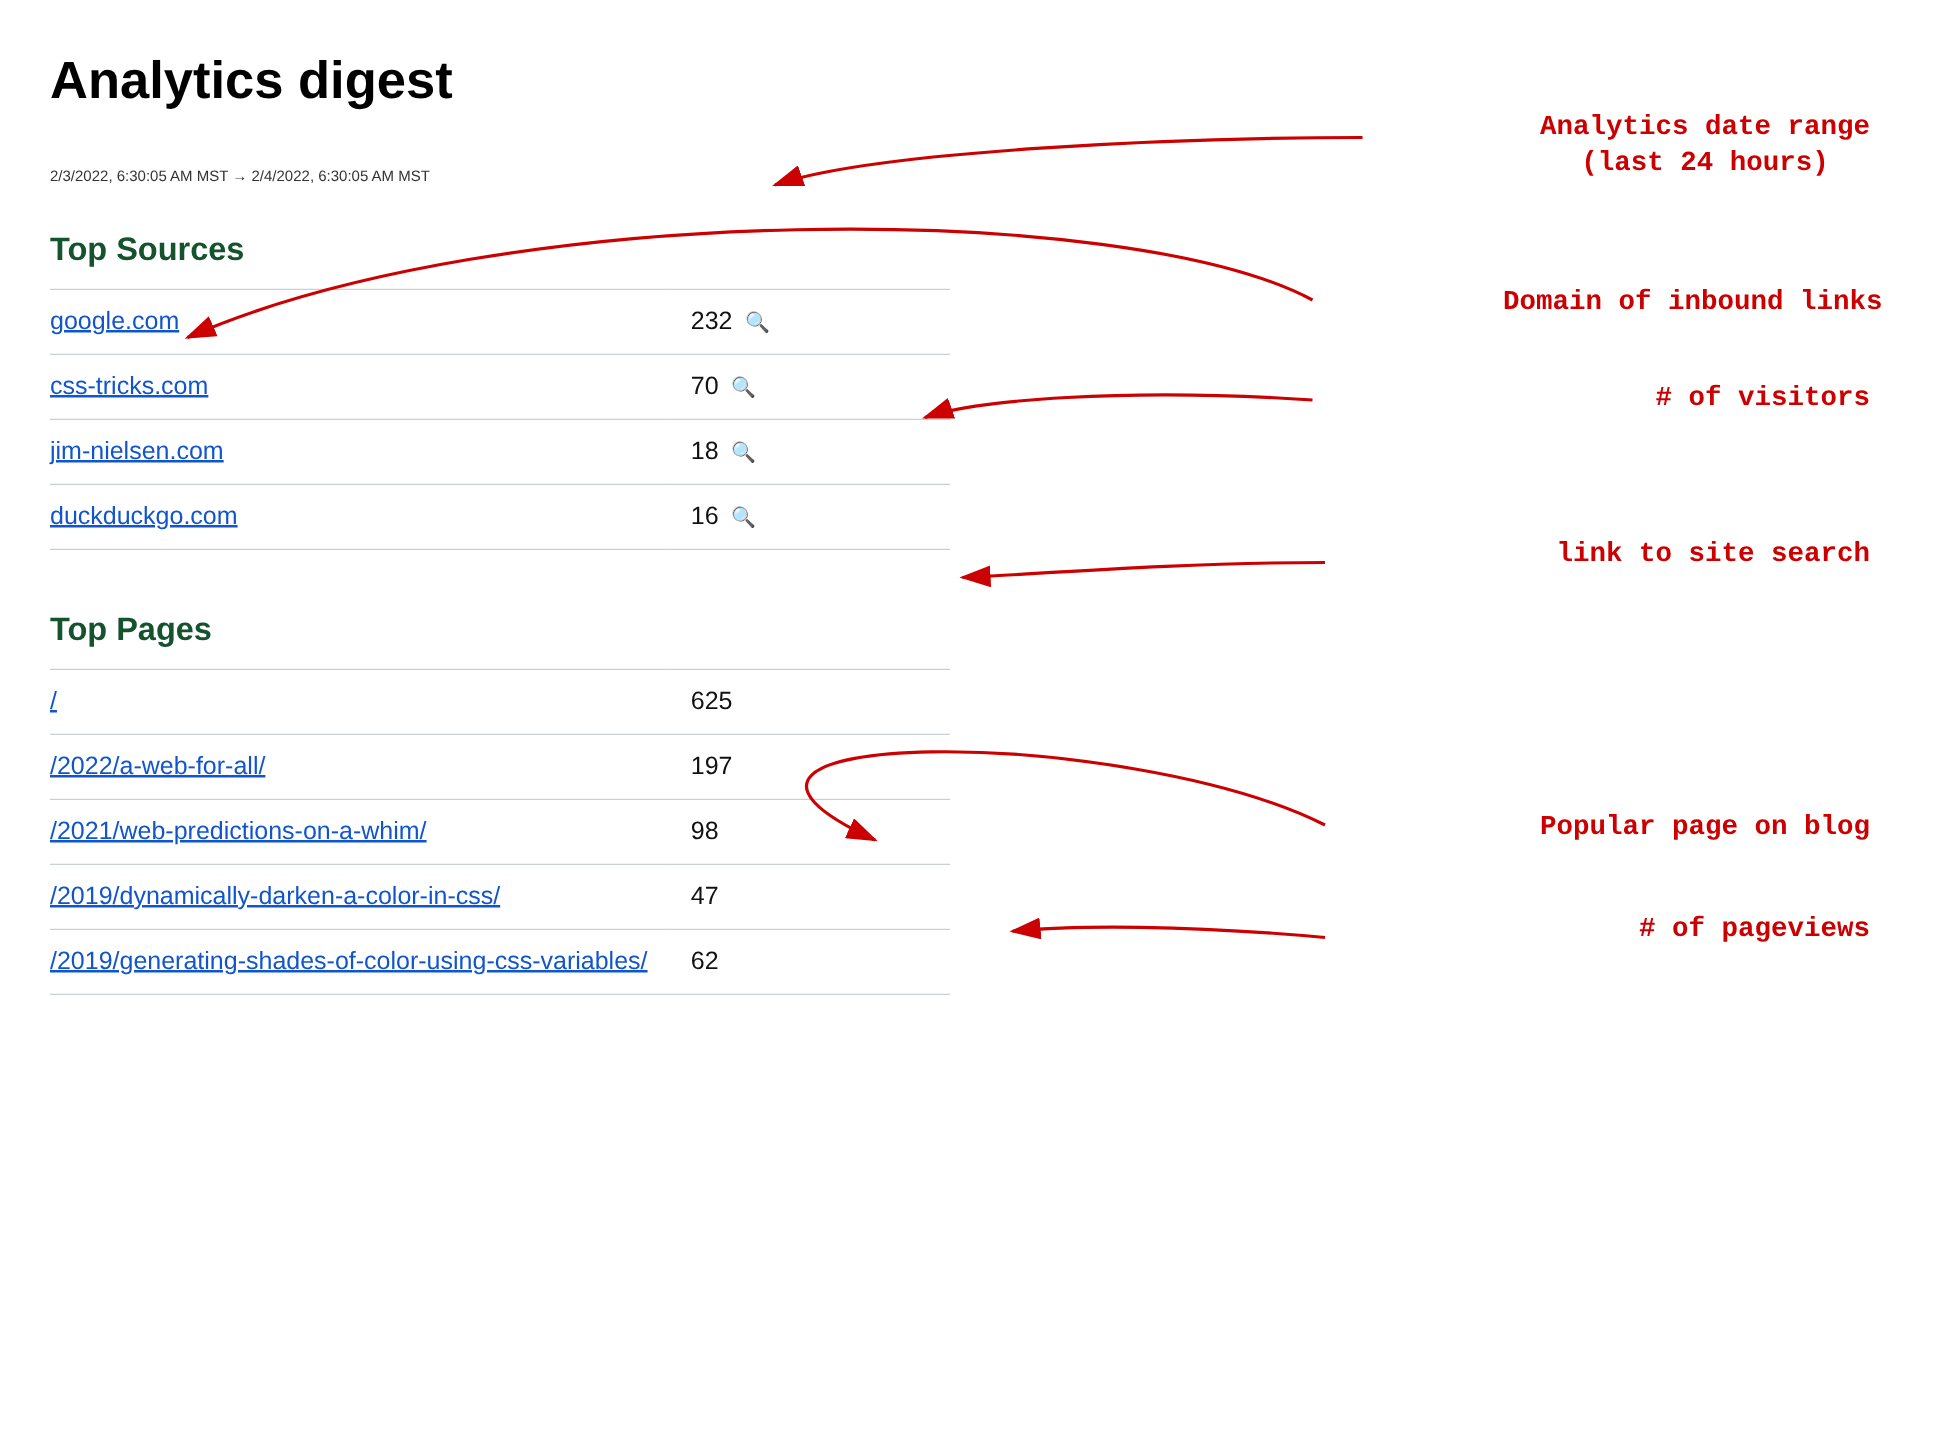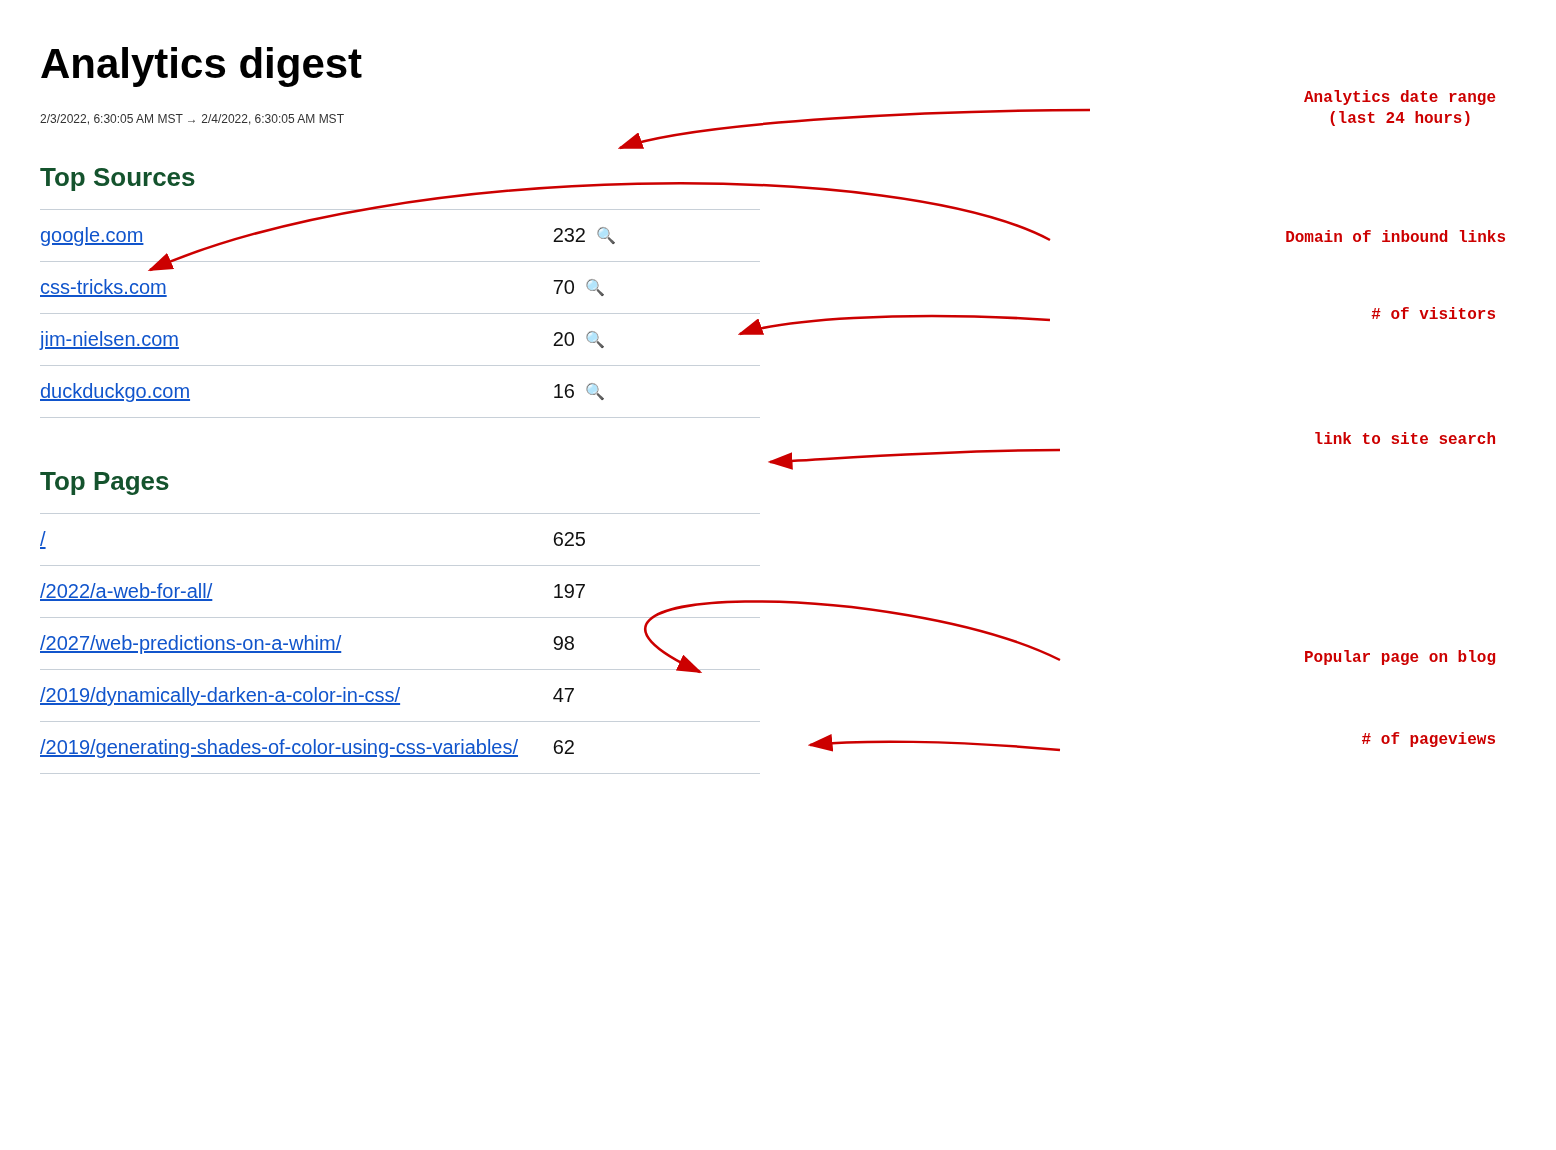--- a/index.html
+++ b/index.html
@@ -14,21 +14,21 @@
       color: #111;
       padding: 40px 40px;
       max-width: 1556px;
       min-height: 1150px;
       position: relative;
     }
 
     .page-title {
       font-size: 42px;
       font-weight: 900;
-      margin-bottom: 24px;
+      margin-bottom: 46px;
       color: #000;
     }
 
     .date-range {
       font-size: 12px;
       color: #333;
       margin-bottom: 36px;
     }
 
     .section-title {
@@ -92,21 +92,21 @@
       left: 0;
       width: 100%;
       height: 100%;
       pointer-events: none;
     }
 
     .annotation-label {
       position: absolute;
       color: #cc0000;
       font-family: 'Courier New', Courier, monospace;
-      font-size: 16px;
+      font-size: 22px;
       font-weight: 700;
       text-align: center;
       line-height: 1.3;
       pointer-events: none;
     }
 
     svg.arrows-layer {
       position: absolute;
       top: 0;
       left: 0;
@@ -153,21 +153,21 @@
           <span class="search-icon">🔍</span>
         </span>
       </td>
     </tr>
       <tr>
       <td class="link-cell">
         <a class="data-link" href="#">jim-nielsen.com</a>
       </td>
       <td class="count-cell">
         <span class="count-search-group">
-          <span>20</span>
+          <span>18</span>
           <span class="search-icon">🔍</span>
         </span>
       </td>
     </tr>
       <tr>
       <td class="link-cell">
         <a class="data-link" href="#">duckduckgo.com</a>
       </td>
       <td class="count-cell">
         <span class="count-search-group">
@@ -194,21 +194,21 @@
       <tr>
       <td class="link-cell">
         <a class="data-link" href="#">/2022/a-web-for-all/</a>
       </td>
       <td class="count-cell">
         <span>197</span>
       </td>
     </tr>
       <tr>
       <td class="link-cell">
-        <a class="data-link" href="#">/2027/web-predictions-on-a-whim/</a>
+        <a class="data-link" href="#">/2021/web-predictions-on-a-whim/</a>
       </td>
       <td class="count-cell">
         <span>98</span>
       </td>
     </tr>
       <tr>
       <td class="link-cell">
         <a class="data-link" href="#">/2019/dynamically-darken-a-color-in-css/</a>
       </td>
       <td class="count-cell">

